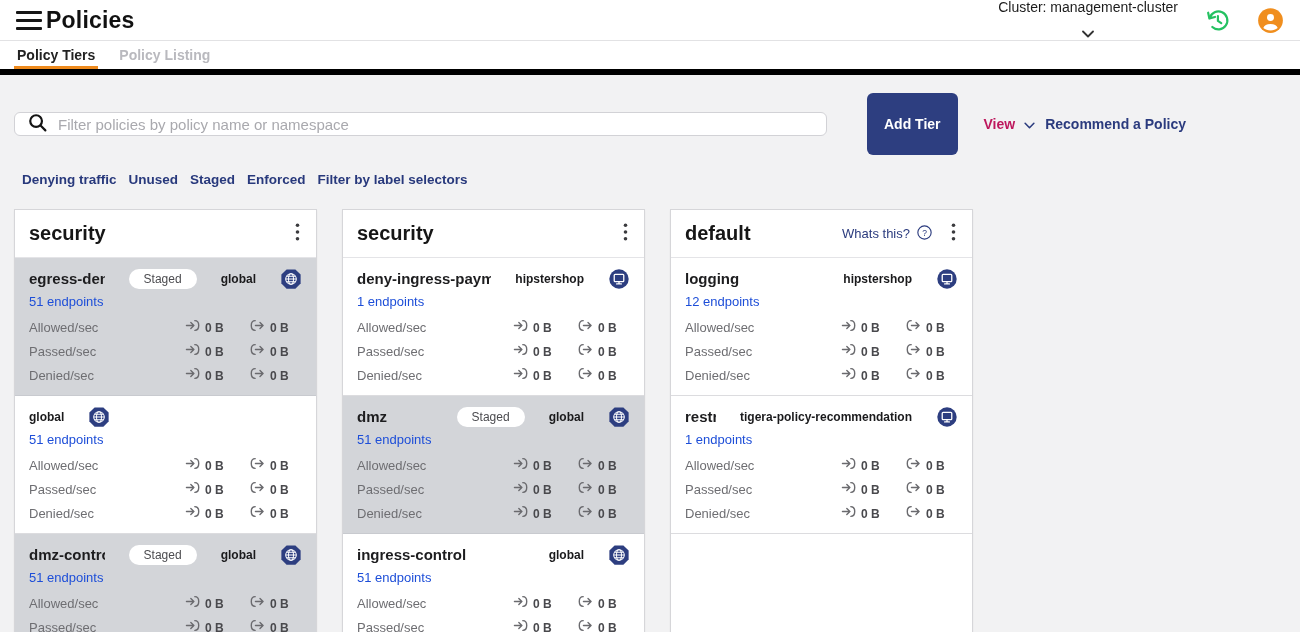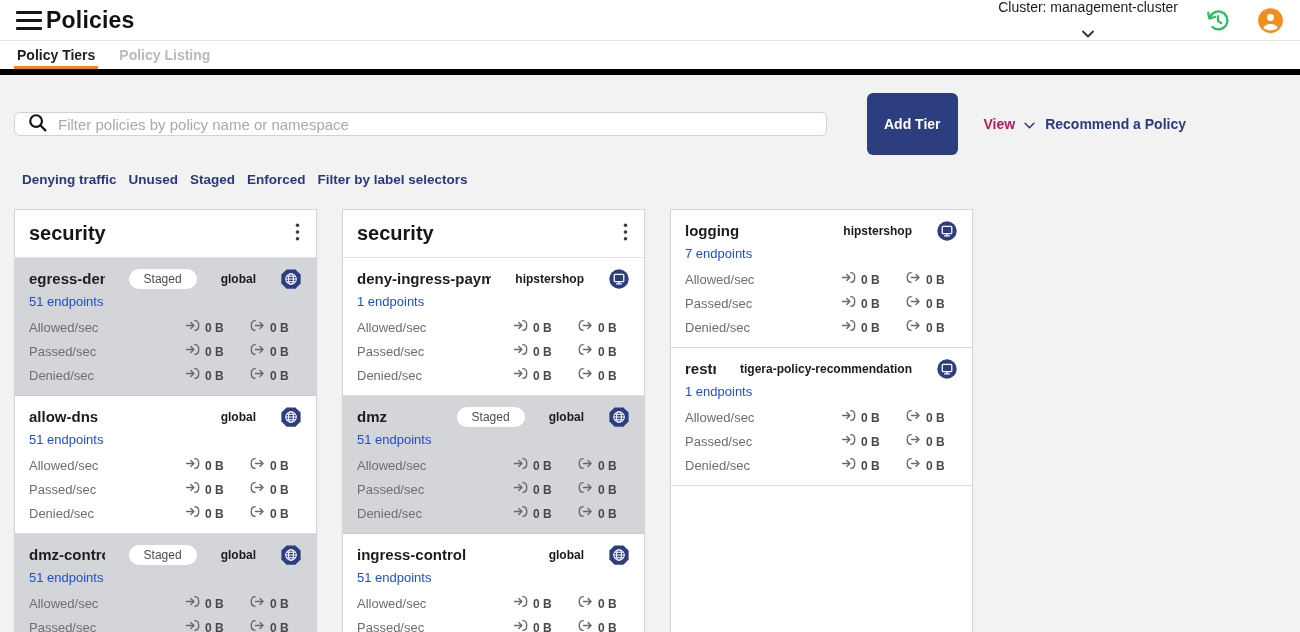--- a/index.html
+++ b/index.html
@@ -207,21 +207,20 @@
             </span>
             <span class="stat-group">
               <span><svg width="15" height="13" viewBox="0 0 16 14" fill="none" stroke="#6a6a6e" stroke-width="1.5" stroke-linecap="round" stroke-linejoin="round">
                   <path d="M5.5 1.8C2.6 1.8 1.3 4.1 1.3 7s1.3 5.2 4.2 5.2"></path>
                   <path d="M5.8 7h8.2M10.7 3.8L14 7l-3.3 3.2"></path>
                 </svg></span>
               <span>0 B</span>
             </span>
           </div></div>
         <div class="policy"><div class="policy-head">
-            <span class="policy-name">allow-dns</span>
             <span class="scope-label">global</span>
             <span class="scope-icon">
               <svg viewBox="0 0 24 24">
                 <polygon points="7.2,1.5 16.8,1.5 22.5,7.2 22.5,16.8 16.8,22.5 7.2,22.5 1.5,16.8 1.5,7.2" fill="#2d3e80"></polygon>
                 <g fill="none" stroke="#fff" stroke-width="1.1">
                   <circle cx="12" cy="12" r="5.8"></circle>
                   <ellipse cx="12" cy="12" rx="2.7" ry="5.8"></ellipse>
                   <path d="M6.3 12h11.4M7.2 9h9.6M7.2 15h9.6"></path>
                 </g>
               </svg>
@@ -499,33 +498,50 @@
             <span class="stat-group">
               <span><svg width="15" height="13" viewBox="0 0 16 14" fill="none" stroke="#6a6a6e" stroke-width="1.5" stroke-linecap="round" stroke-linejoin="round">
                   <path d="M5.5 1.8C2.6 1.8 1.3 4.1 1.3 7s1.3 5.2 4.2 5.2"></path>
                   <path d="M5.8 7h8.2M10.7 3.8L14 7l-3.3 3.2"></path>
                 </svg></span>
               <span>0 B</span>
             </span>
           </div></div>
       </div>
       <div class="tier-card">
+        <div class="tier-head">
+          <span class="tier-name">default</span>
+          <span class="whats-this">
+            <span>Whats this?</span>
+            <span><svg width="17" height="17" viewBox="0 0 24 24">
+                <circle cx="12" cy="12" r="9.4" fill="none" stroke="#2b3b7e" stroke-width="1.6"></circle>
+                <text x="12" y="16.3" text-anchor="middle" font-size="12" font-family="Liberation Sans, sans-serif" fill="#2b3b7e">?</text>
+              </svg></span>
+          </span>
+          <button class="kebab-btn">
+            <span><svg width="5" height="18" viewBox="0 0 5 18">
+                <circle cx="2.5" cy="2.3" r="1.8" fill="#3b3b3e"></circle>
+                <circle cx="2.5" cy="9" r="1.8" fill="#3b3b3e"></circle>
+                <circle cx="2.5" cy="15.7" r="1.8" fill="#3b3b3e"></circle>
+              </svg></span>
+          </button>
+        </div>
         <div class="policy"><div class="policy-head">
             <span class="policy-name">logging</span>
             <span class="scope-label">hipstershop</span>
             <span class="scope-icon">
               <svg viewBox="0 0 24 24">
                 <circle cx="12" cy="12" r="10.6" fill="#2d3e80"></circle>
                 <g fill="none" stroke="#fff" stroke-width="1.4" stroke-linecap="round">
                   <rect x="6.8" y="7" width="10.4" height="7.8" rx="1"></rect>
                   <path d="M12 14.8v2M9.4 17.4h5.2"></path>
                 </g>
               </svg>
             </span>
-          </div><a class="endpoints-link">7 endpoints</a><br><div class="stat-row">
+          </div><a class="endpoints-link">12 endpoints</a><br><div class="stat-row">
             <span class="stat-label">Allowed/sec</span>
             <span class="stat-group">
               <span><svg width="15" height="13" viewBox="0 0 16 14" fill="none" stroke="#6a6a6e" stroke-width="1.5" stroke-linecap="round" stroke-linejoin="round">
                   <path d="M1.5 7h8M6.2 3.8L9.5 7l-3.3 3.2"></path>
                   <path d="M10.5 1.8c2.9 0 4.2 2.3 4.2 5.2s-1.3 5.2-4.2 5.2"></path>
                 </svg></span>
               <span>0 B</span>
             </span>
             <span class="stat-group">
               <span><svg width="15" height="13" viewBox="0 0 16 14" fill="none" stroke="#6a6a6e" stroke-width="1.5" stroke-linecap="round" stroke-linejoin="round">

